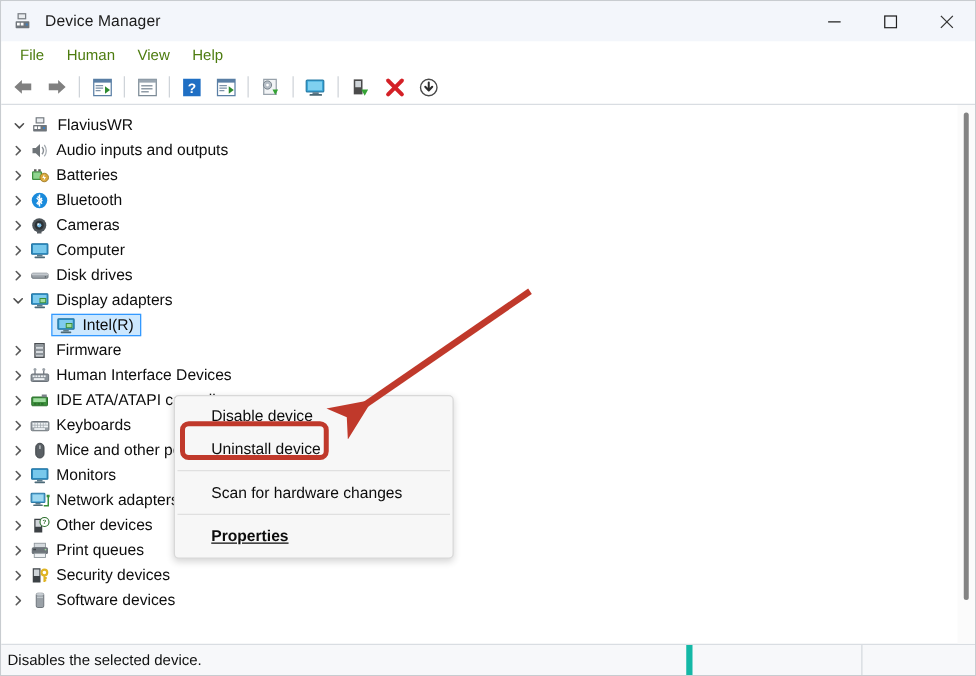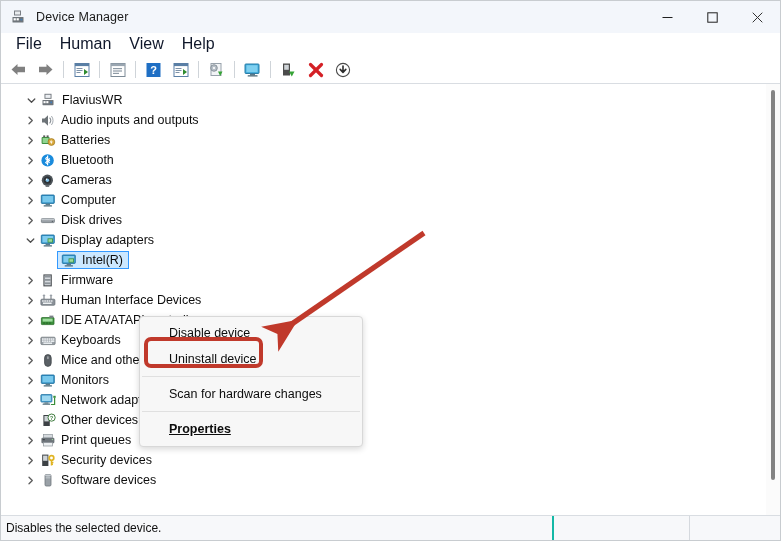--- a/index.html
+++ b/index.html
@@ -59,22 +59,22 @@
   .menubar {
     height: 22px;
     background: #ffffff;
     display: flex;
     align-items: center;
     padding-left: 6px;
     flex: 0 0 auto;
     border-bottom: 1px solid #ffffff;
   }
   .menu-item {
-    font-size: 16px;
-    color: #0f172a;
+    font-size: 12px;
+    color: #4d7c0f;
     padding: 2px 9px;
     border-radius: 3px;
   }
 
   
   .toolbar {
     height: 27px;
     background: #ffffff;
     display: flex;
     align-items: center;
@@ -100,21 +100,20 @@
     flex: 1 1 auto;
     position: relative;
     background: #ffffff;
     overflow: hidden;
     border-bottom: 1px solid #d9dde2;
   }
   .tree {
     position: absolute;
     top: 3px; left: 0; right: 14px; bottom: 0;
     padding-top: 3px;
-    margin-left: 16px;
   }
   .node {
     display: flex;
     align-items: center;
     height: 20px;
     font-size: 12.5px;
     color: #0d0d0d;
     white-space: nowrap;
   }
   .chev {
@@ -209,21 +208,21 @@
     background: #f7f8fa;
     display: flex;
     align-items: stretch;
     font-size: 12px;
     color: #111;
   }
   .status-main {
     flex: 1 1 auto;
     display: flex; align-items: center;
     padding-left: 5px;
-    border-right: 2px solid #14b8a6;
+    border-right: 5px solid #14b8a6;
   }
   .status-seg {
     width: 135px;
     border-right: 1px solid #d5d9de;
   }
   .status-seg:last-child { border-right: none; width: 90px; }
 </style>
 </head>
 <body>
 

